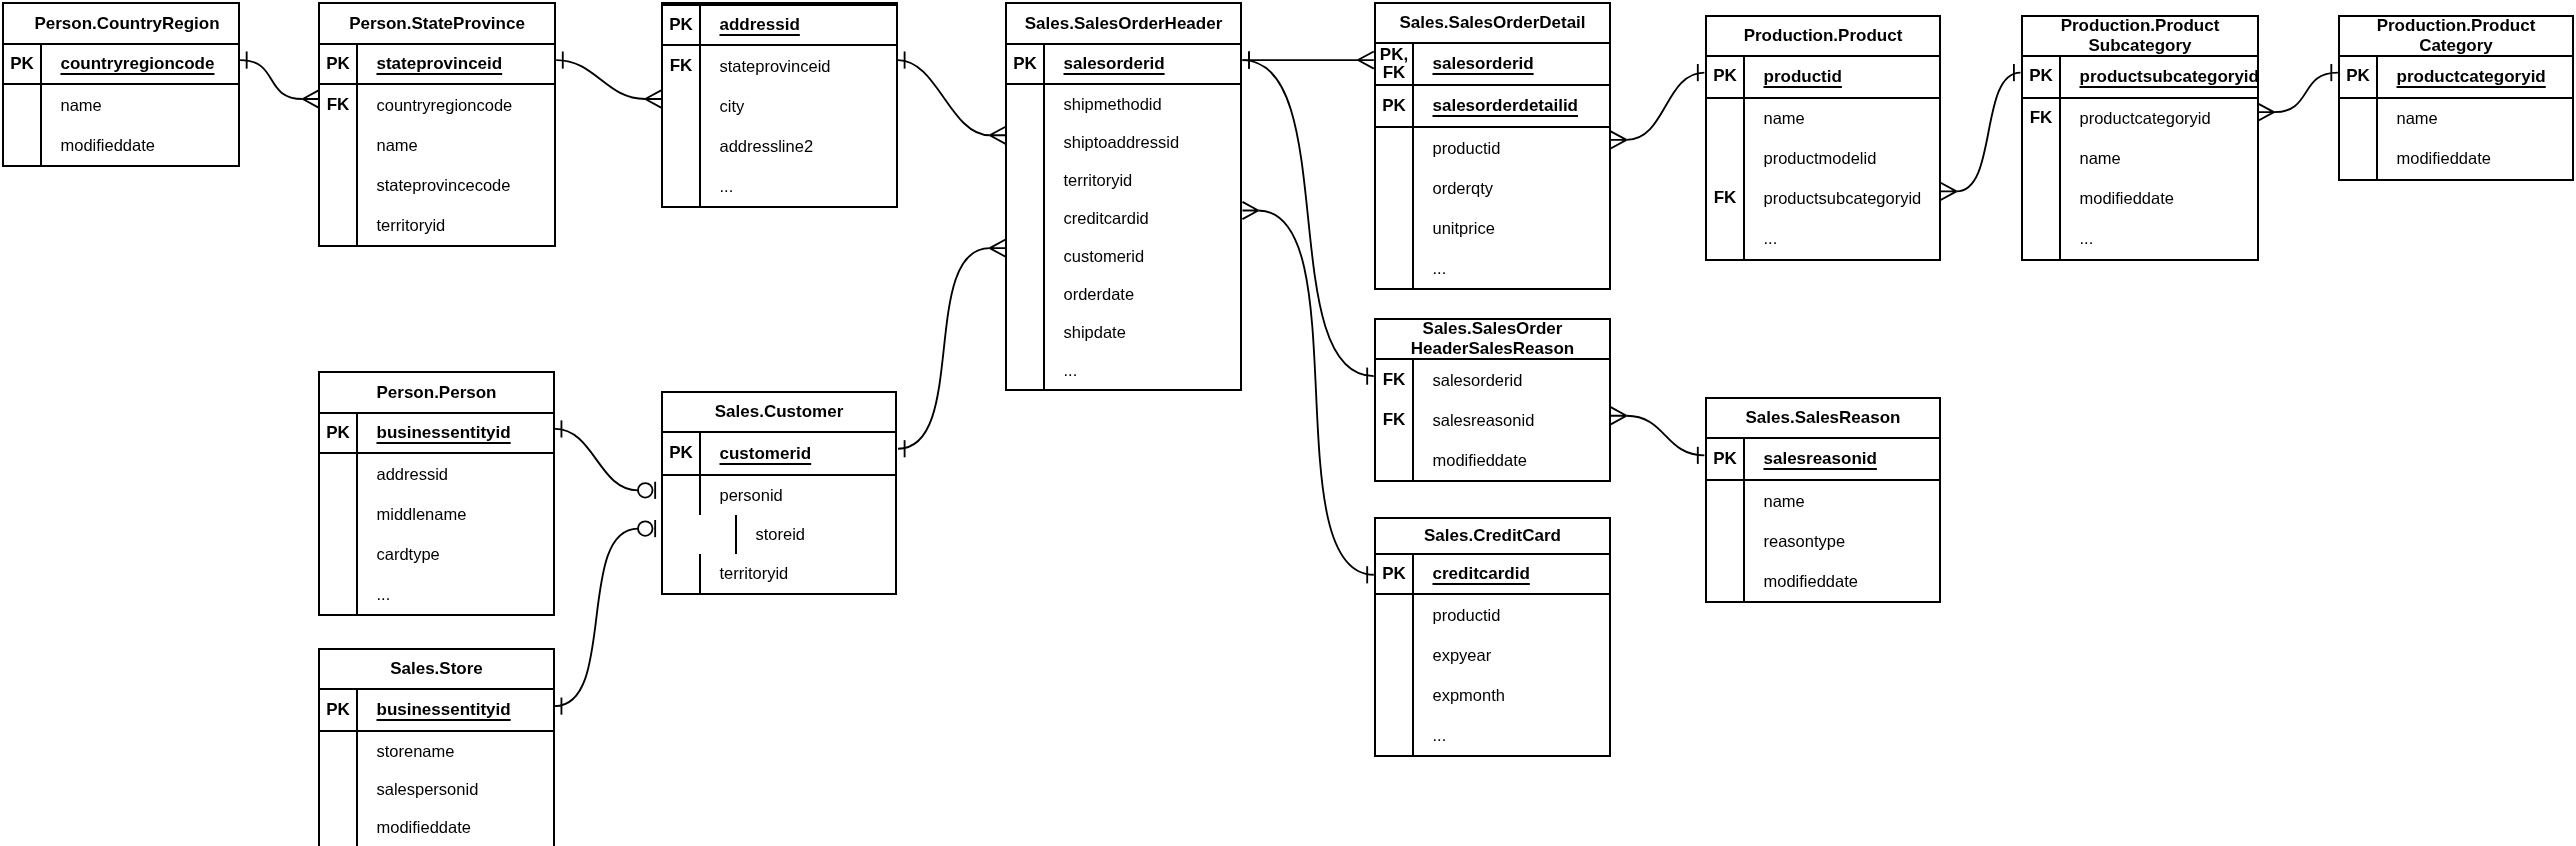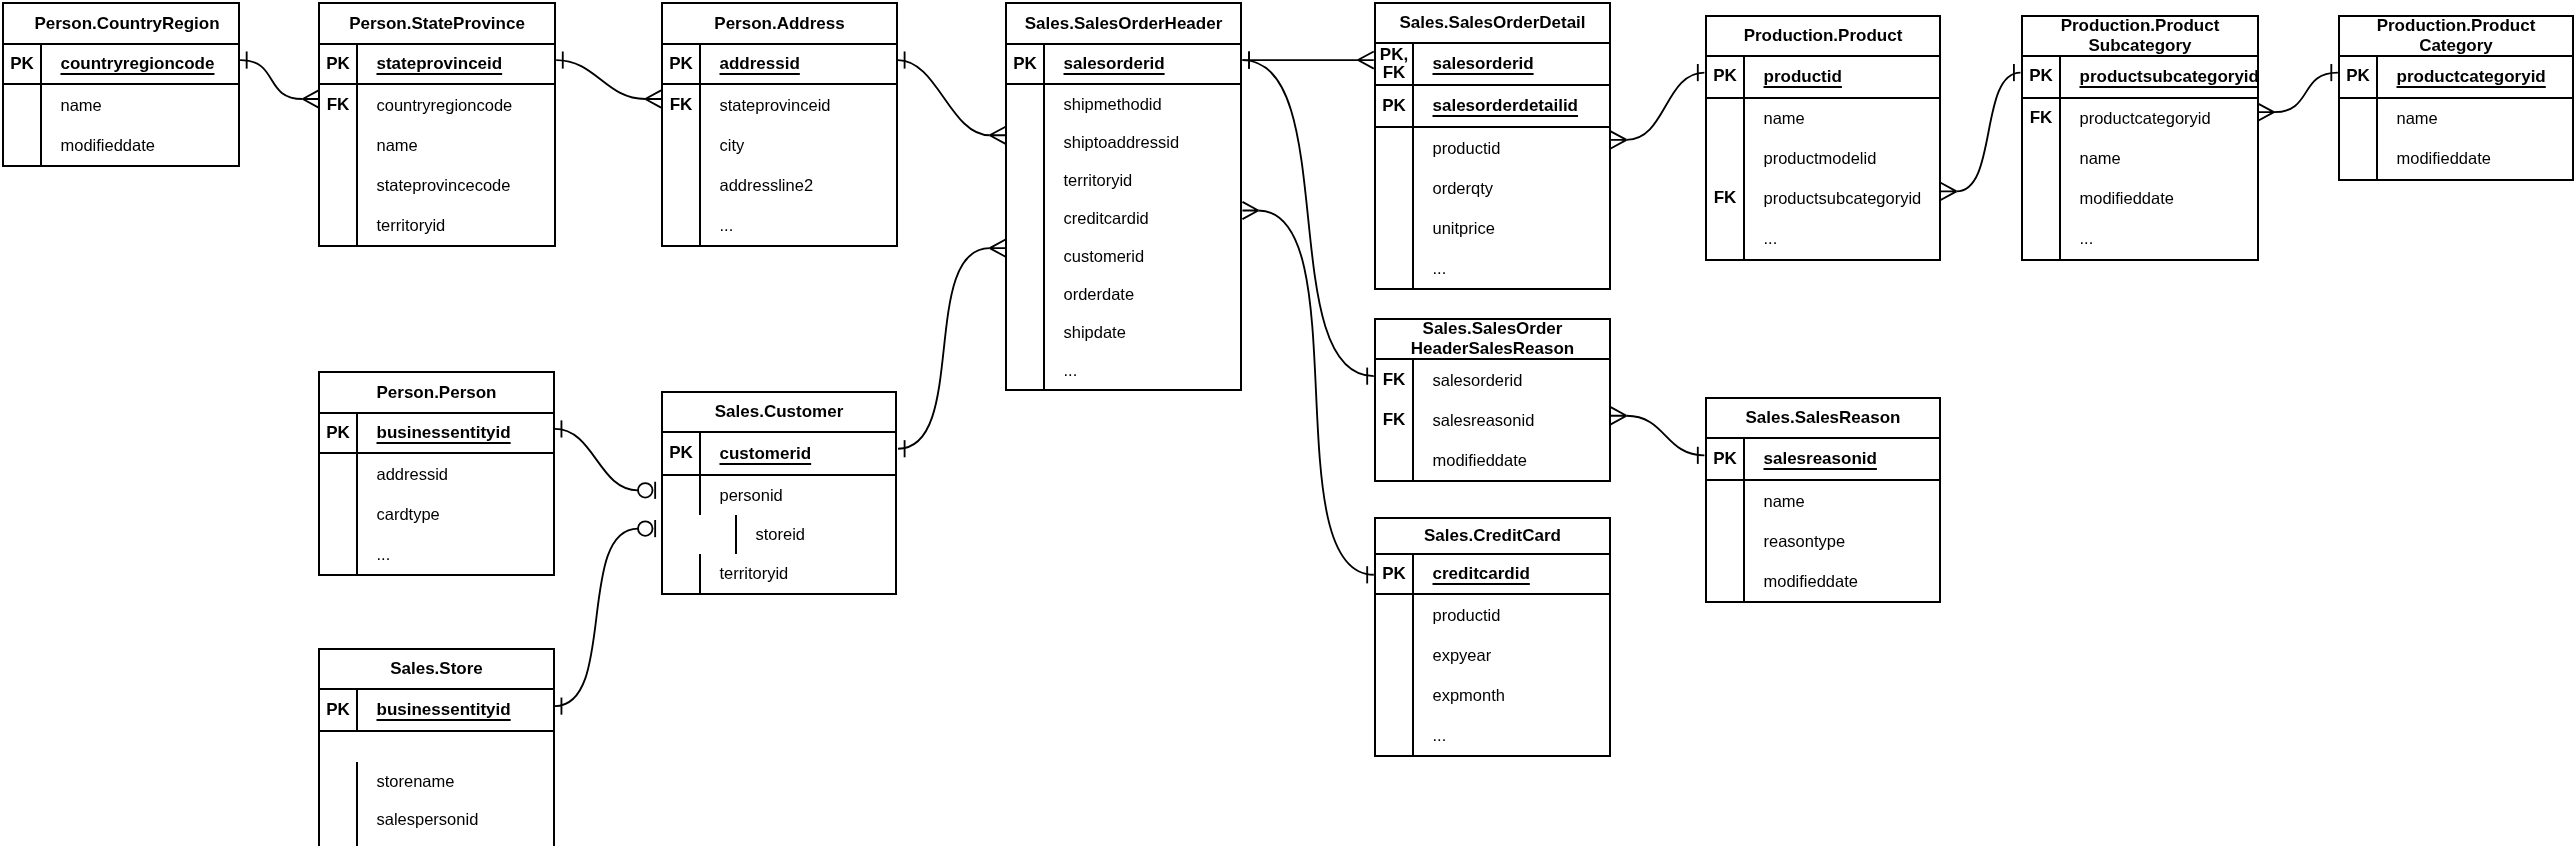--- a/index.html
+++ b/index.html
@@ -131,21 +131,20 @@
           <div class="t-key"></div>
           <div class="t-field">stateprovincecode</div>
         </div>
         <div class="t-row" style="height: 40px;">
           <div class="t-key"></div>
           <div class="t-field">territoryid</div>
         </div>
       </div>
     </div>
     <div class="table" style="left: 661px; top: 2px; width: 237px;">
-      <div class="t-title" style="height: 39px;">Person.Address</div>
       <div class="t-section">
         <div class="t-row" style="height: 38px;">
           <div class="t-key">PK</div>
           <div class="t-field pk">addressid</div>
         </div>
       </div>
       <div class="t-section">
         <div class="t-row" style="height: 40px;">
           <div class="t-key">FK</div>
           <div class="t-field">stateprovinceid</div>
@@ -392,20 +391,24 @@
           <div class="t-field pk">businessentityid</div>
         </div>
       </div>
       <div class="t-section">
         <div class="t-row" style="height: 40px;">
           <div class="t-key"></div>
           <div class="t-field">addressid</div>
         </div>
         <div class="t-row" style="height: 40px;">
           <div class="t-key"></div>
+          <div class="t-field">middlename</div>
+        </div>
+        <div class="t-row" style="height: 40px;">
+          <div class="t-key"></div>
           <div class="t-field">cardtype</div>
         </div>
         <div class="t-row" style="height: 40px;">
           <div class="t-key"></div>
           <div class="t-field">...</div>
         </div>
       </div>
     </div>
     <div class="table" style="left: 661px; top: 391px; width: 236px;">
       <div class="t-title" style="height: 38px;">Sales.Customer</div>
@@ -432,21 +435,21 @@
     </div>
     <div class="table" style="left: 318px; top: 648px; width: 237px;">
       <div class="t-title" style="height: 38px;">Sales.Store</div>
       <div class="t-section">
         <div class="t-row" style="height: 40px;">
           <div class="t-key">PK</div>
           <div class="t-field pk">businessentityid</div>
         </div>
       </div>
       <div class="t-section">
-        <div class="t-row" style="height: 38px; margin-top: 30px;">
+        <div class="t-row" style="height: 38px;">
           <div class="t-key"></div>
           <div class="t-field">storename</div>
         </div>
         <div class="t-row" style="height: 38px;">
           <div class="t-key"></div>
           <div class="t-field">salespersonid</div>
         </div>
         <div class="t-row" style="height: 38px;">
           <div class="t-key"></div>
           <div class="t-field">modifieddate</div>

